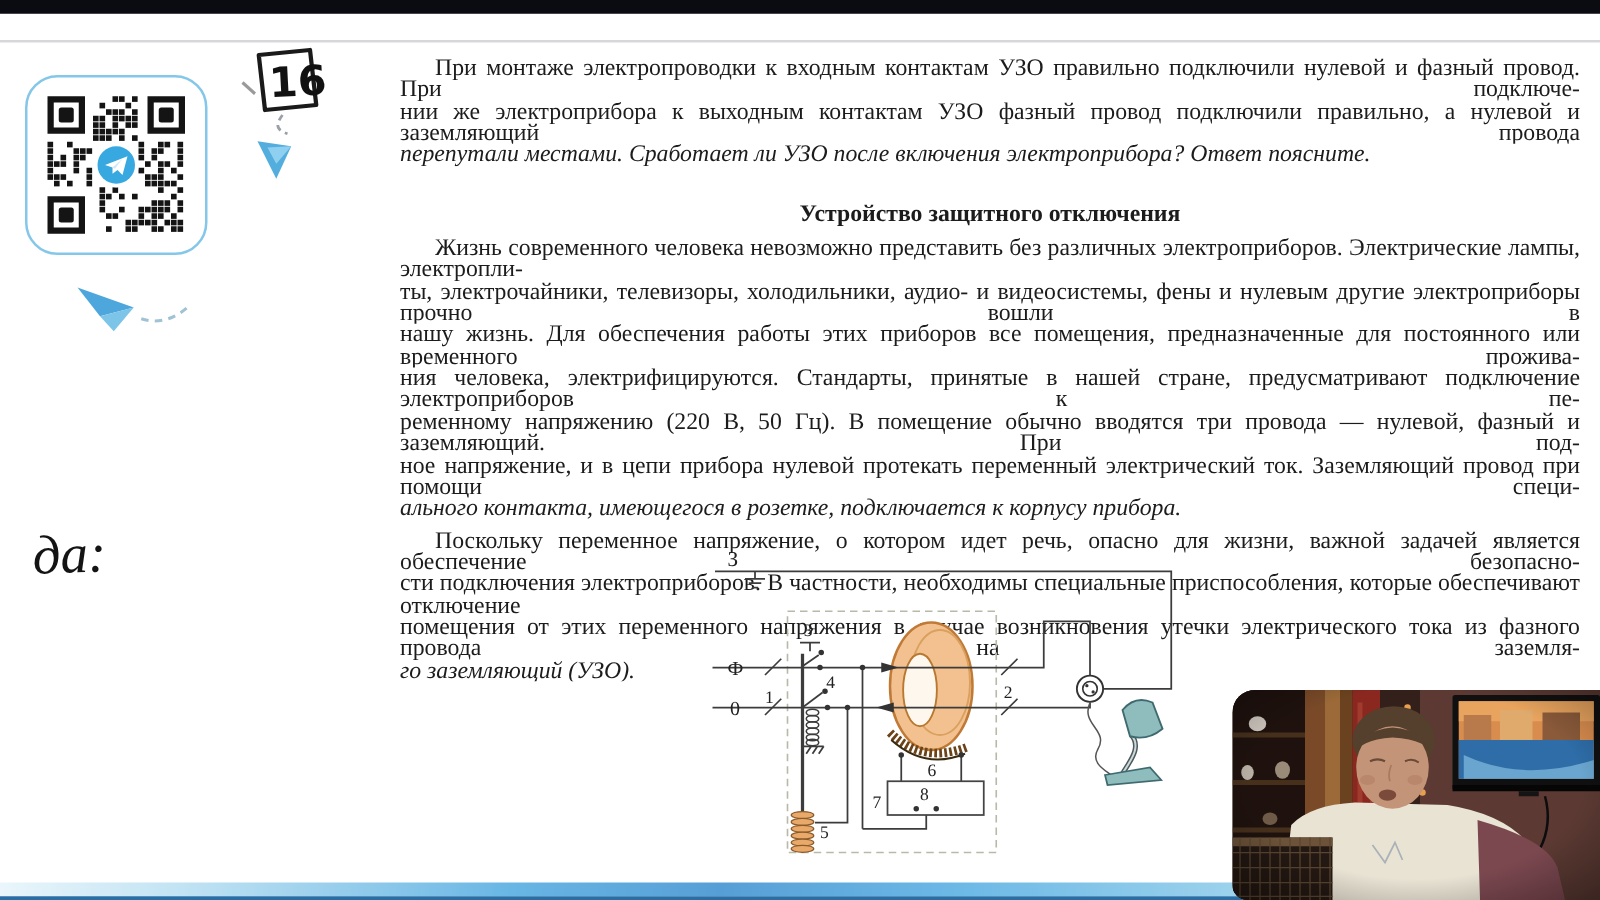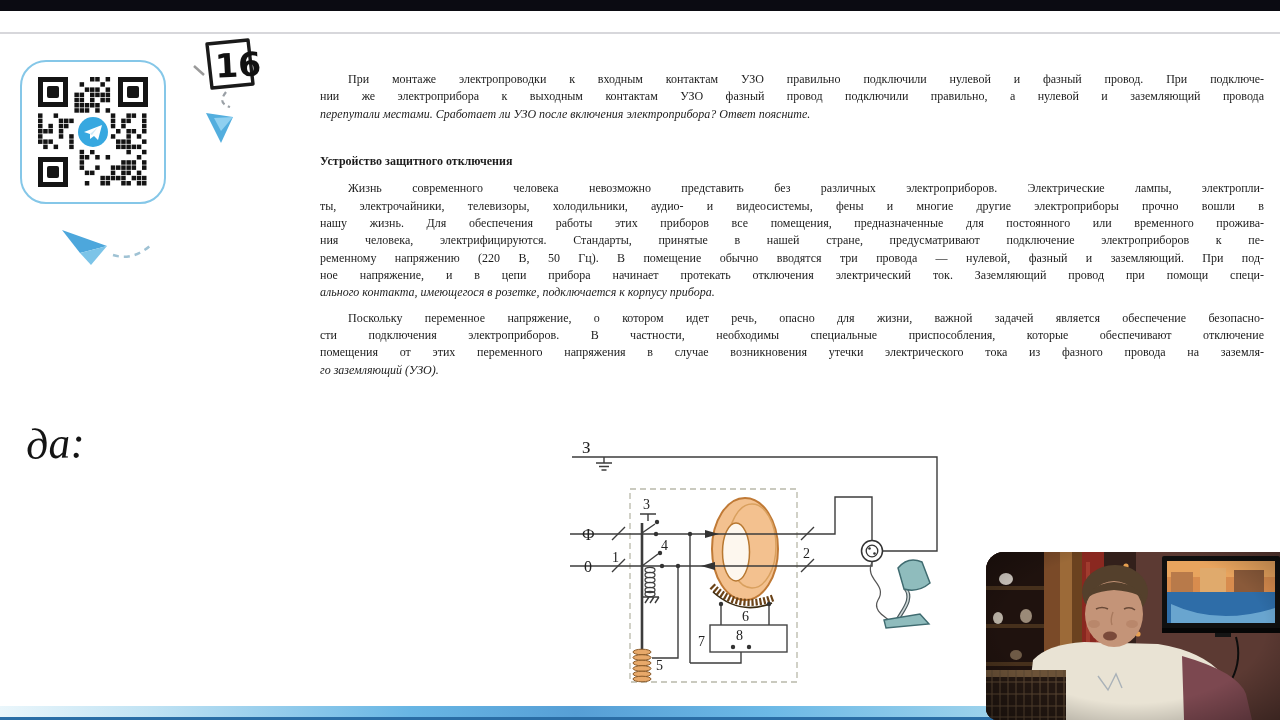--- a/index.html
+++ b/index.html
@@ -2,25 +2,25 @@
 <html><head>
 <meta charset="utf-8">
 <style>
   html,body{margin:0;padding:0;background:#e9e9e9;}
   .stage{position:relative;width:1280px;height:720px;background:#ffffff;overflow:hidden;
          font-family:"Liberation Serif",serif;color:#1c1c1c;}
   .top-black{position:absolute;left:0;top:0;width:1280px;height:11px;background:#0b0b12;}
   .top-sep{position:absolute;left:0;top:32px;width:1280px;height:2px;background:#d7d7db;}
 
   
-  .doc{position:absolute;left:320px;top:71px;width:944px;font-size:12px;line-height:17.35px;}
+  .doc{position:absolute;left:320px;top:46px;width:944px;font-size:19px;line-height:17.35px;}
   .line{text-align:justify;text-align-last:justify;white-space:normal;overflow:hidden;}
   .line.last{text-align-last:left;font-style:italic;}
   .indented .line.first{text-indent:28px;}
-  .heading{font-weight:bold;text-align:left;margin:30px 0 10px 0;}
+  .heading{font-weight:bold;text-align:center;margin:30px 0 10px 0;}
   .para2{margin-top:8px;}
 
   
   .qr-card{position:absolute;left:20px;top:60px;width:142px;height:140px;background:#fff;
            border:2px solid #85c7e8;border-radius:26px;display:flex;align-items:center;justify-content:center;}
 
   .answer-note{position:absolute;left:26px;top:418px;font-style:italic;font-size:44px;
                font-family:"Liberation Serif",serif;color:#141414;transform:rotate(-2deg);}
 
   .diagram{position:absolute;left:556px;top:428px;width:420px;height:268px;}
@@ -47,25 +47,25 @@
 
   <div class="doc">
     <div class="para indented">
         <div class="line first">При монтаже электропроводки к входным контактам УЗО правильно подключили нулевой и фазный провод. При подключе-</div>
         <div class="line">нии же электроприбора к выходным контактам УЗО фазный провод подключили правильно, а нулевой и заземляющий провода</div>
         <div class="line last">перепутали местами. Сработает ли УЗО после включения электроприбора? Ответ поясните.</div>
       </div>
     <div class="heading">Устройство защитного отключения</div>
     <div class="para indented">
         <div class="line first">Жизнь современного человека невозможно представить без различных электроприборов. Электрические лампы, электропли-</div>
-        <div class="line">ты, электрочайники, телевизоры, холодильники, аудио- и видеосистемы, фены и многие другие электроприборы прочно вошли в</div>
+        <div class="line">ты, электрочайники, телевизоры, холодильники, аудио- и видеосистемы, фены и нулевым другие электроприборы прочно вошли в</div>
         <div class="line">нашу жизнь. Для обеспечения работы этих приборов все помещения, предназначенные для постоянного или временного прожива-</div>
         <div class="line">ния человека, электрифицируются. Стандарты, принятые в нашей стране, предусматривают подключение электроприборов к пе-</div>
         <div class="line">ременному напряжению (220 В, 50 Гц). В помещение обычно вводятся три провода — нулевой, фазный и заземляющий. При под-</div>
-        <div class="line">ное напряжение, и в цепи прибора начинает протекать отключения электрический ток. Заземляющий провод при помощи специ-</div>
+        <div class="line">ное напряжение, и в цепи прибора нулевой протекать переменный электрический ток. Заземляющий провод при помощи специ-</div>
         <div class="line last">ального контакта, имеющегося в розетке, подключается к корпусу прибора.</div>
       </div>
     <div class="para para2 indented">
         <div class="line first">Поскольку переменное напряжение, о котором идет речь, опасно для жизни, важной задачей является обеспечение безопасно-</div>
         <div class="line">сти подключения электроприборов. В частности, необходимы специальные приспособления, которые обеспечивают отключение</div>
         <div class="line">помещения от этих переменного напряжения в случае возникновения утечки электрического тока из фазного провода на заземля-</div>
         <div class="line last">го заземляющий (УЗО).</div>
       </div>
   </div>
 

